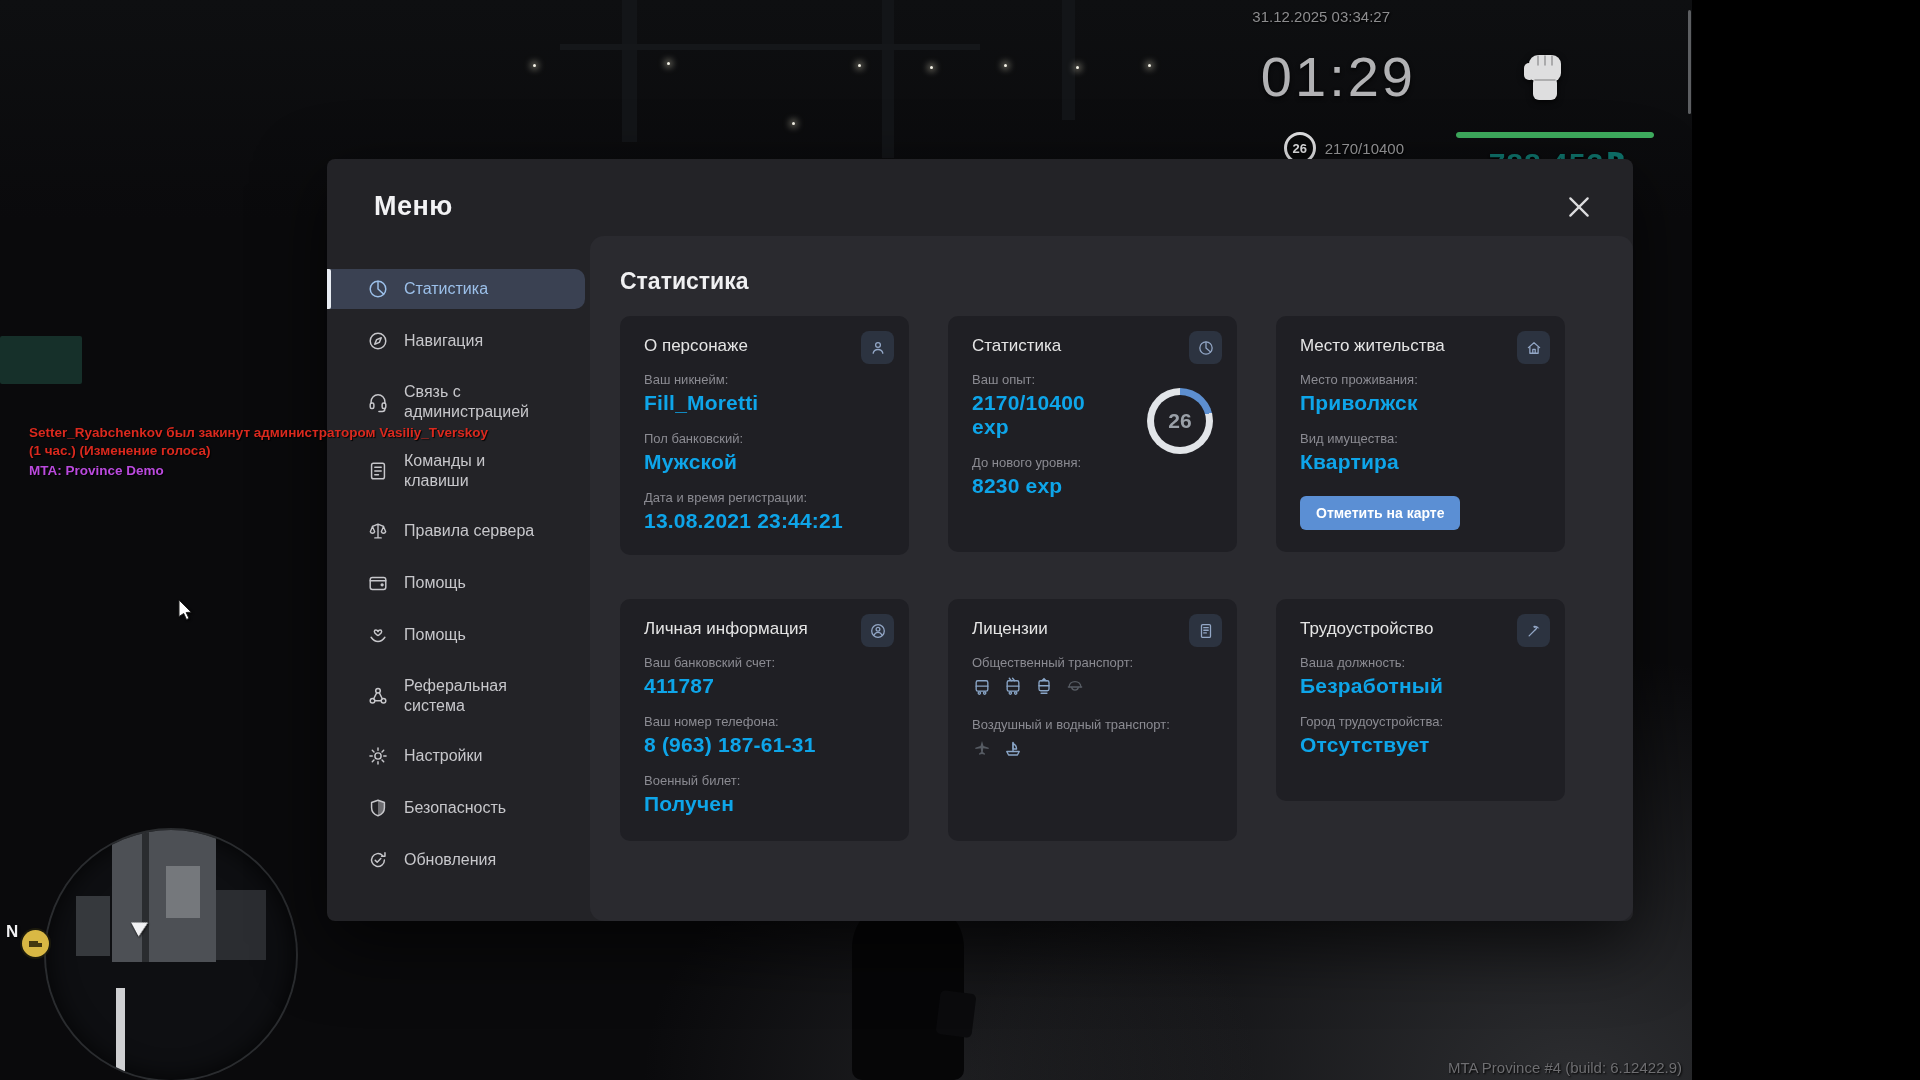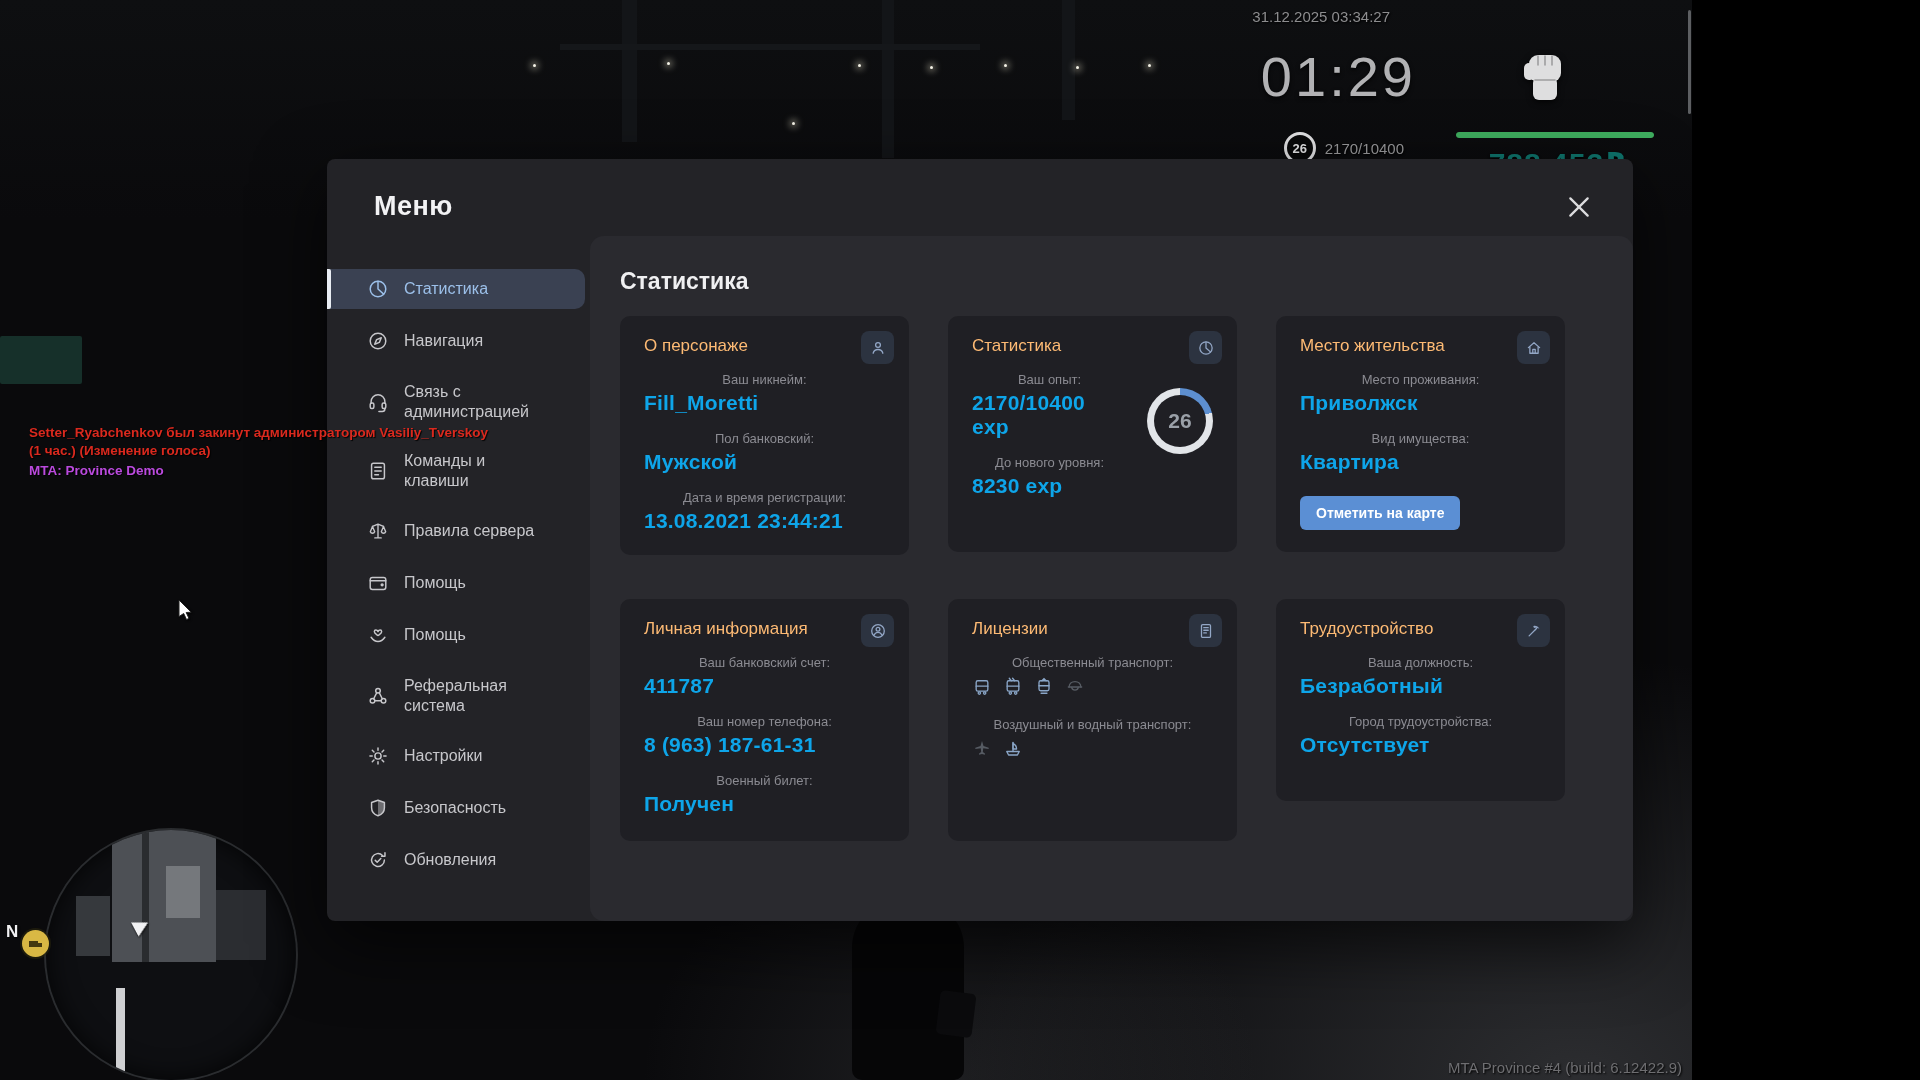--- a/index.html
+++ b/index.html
@@ -65,25 +65,25 @@
   .side-item.active::before { content:''; position:absolute; left:0; top:0; bottom:0; width:4px; background:#e9edf3; border-radius:0 2px 2px 0; }
   .side-icon { flex:0 0 auto; display:flex; color:inherit; }
 
   .content { position:absolute; left:263px; top:77px; width:1043px; height:685px; background:#2a2a2f; border-radius:14px; }
   .content-heading { position:absolute; left:30px; top:32px; font-size:23px; font-weight:bold; color:#f0f0f2; }
   .cards { position:absolute; left:30px; top:80px; display:grid; grid-template-columns:repeat(3, 289px); column-gap:39px; row-gap:44px; align-items:start; }
   .card { position:relative; background:#1f1f24; border-radius:10px; padding:20px 24px 22px 24px; }
   .card.h1 { min-height:236px; }
   .card.h2 { min-height:242px; }
   .card.h3 { min-height:202px; }
-  .card-title { font-size:17px; color:#fdba74; padding-right:40px; }
+  .card-title { font-size:17px; color:#e5e5e5; padding-right:40px; }
   .card-badge { position:absolute; top:15px; right:15px; width:33px; height:33px; border-radius:8px; background:#2c3340;
     display:flex; align-items:center; justify-content:center; color:#93a7c6; }
   .field { margin-top:16px; }
-  .field-label { font-size:13px; color:#8b8b92; margin-bottom:4px;text-align:center; }
+  .field-label { font-size:13px; color:#8b8b92; margin-bottom:4px; }
   .field-value { font-size:21px; font-weight:bold; color:#0ea5e9; letter-spacing:.2px; }
 
   .exp-ring { position:absolute; right:24px; top:72px; width:66px; height:66px; border-radius:50%; }
   .exp-ring::after { content:''; position:absolute; inset:7px; border-radius:50%; background:#1f1f24; }
   .exp-ring-num { position:absolute; inset:0; z-index:1; display:flex; align-items:center; justify-content:center;
     font-size:21px; font-weight:bold; color:#9aa0a8; }
   .card-stats .field { padding-right:86px; }
 
   .map-button { display:inline-block; margin-top:22px; padding:9px 16px; background:#5b8fd4; border:none; border-radius:6px;
     color:#fff; font-size:14px; font-weight:bold; font-family:inherit; cursor:pointer; }

